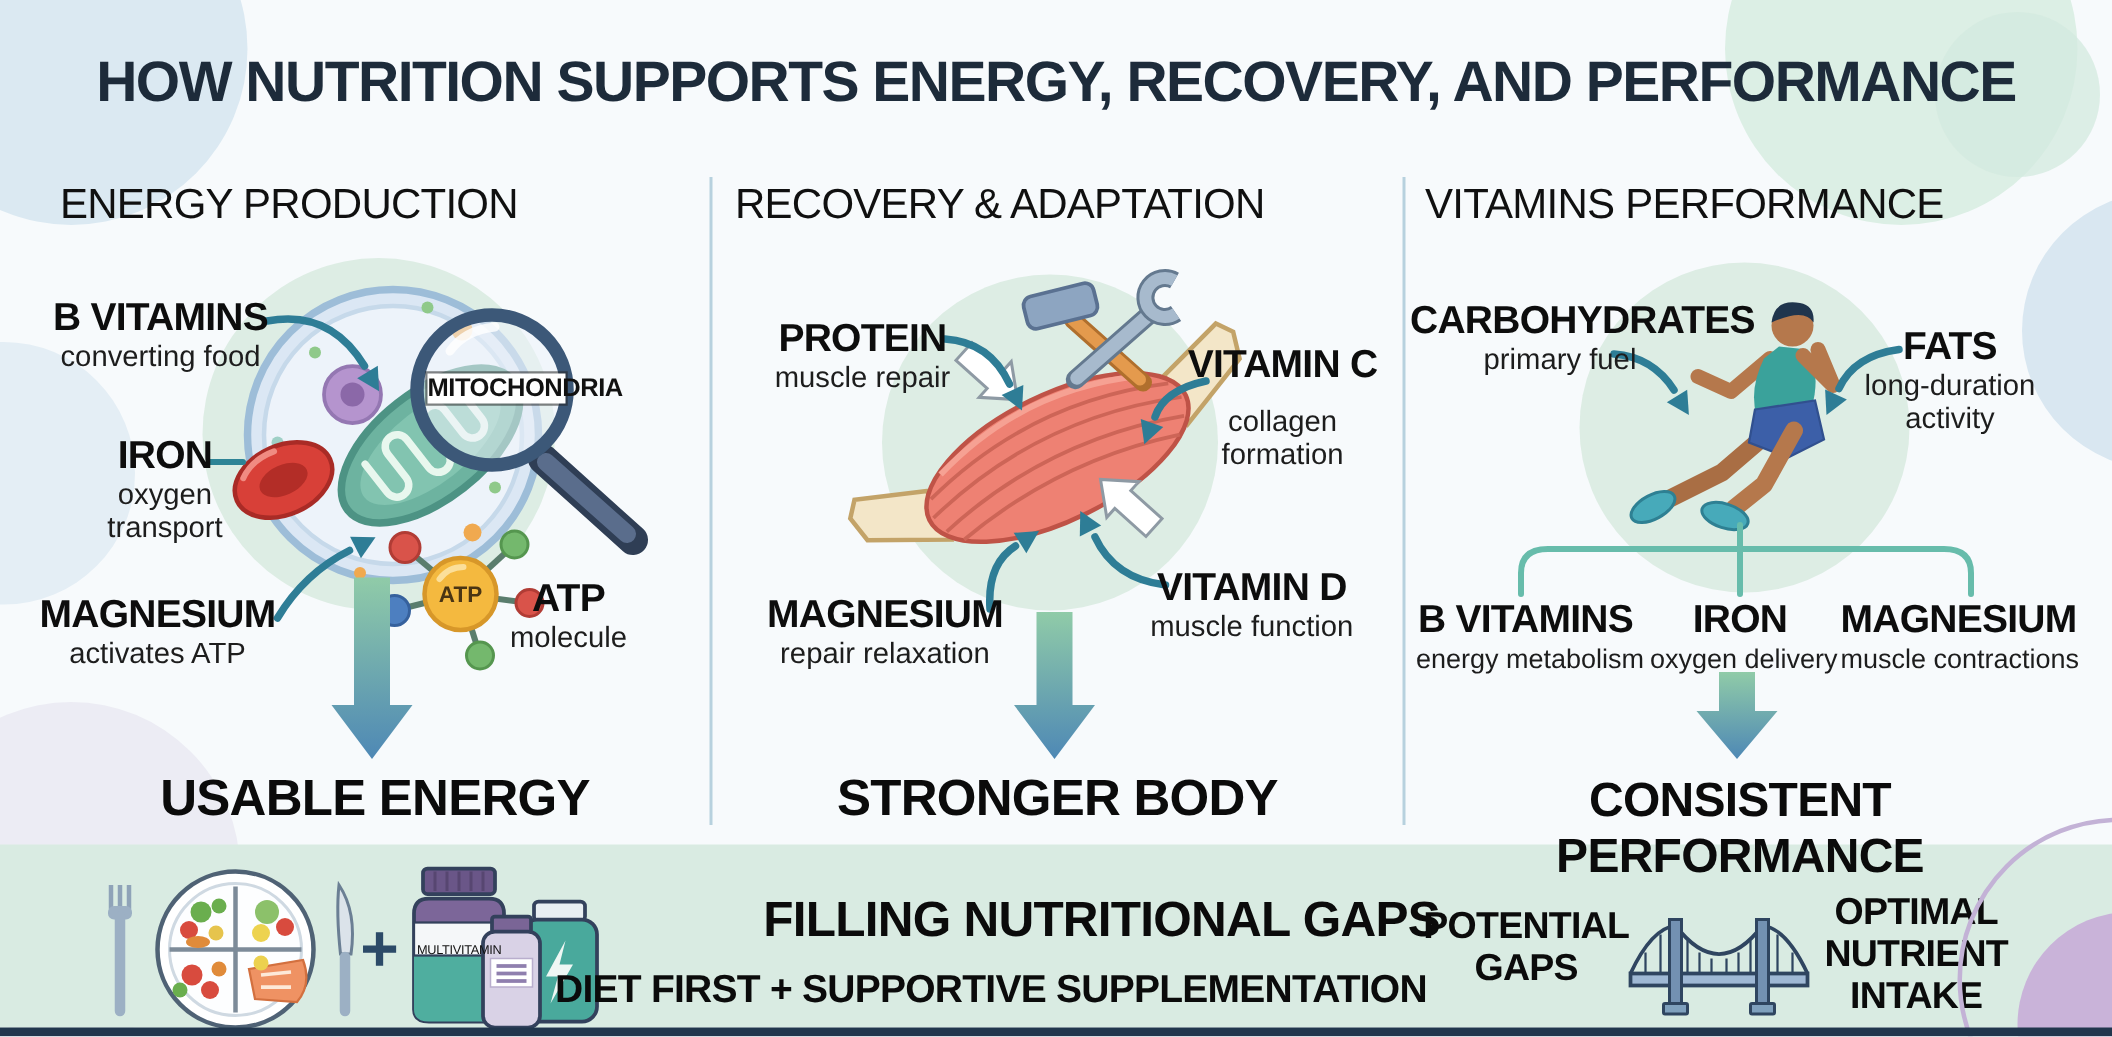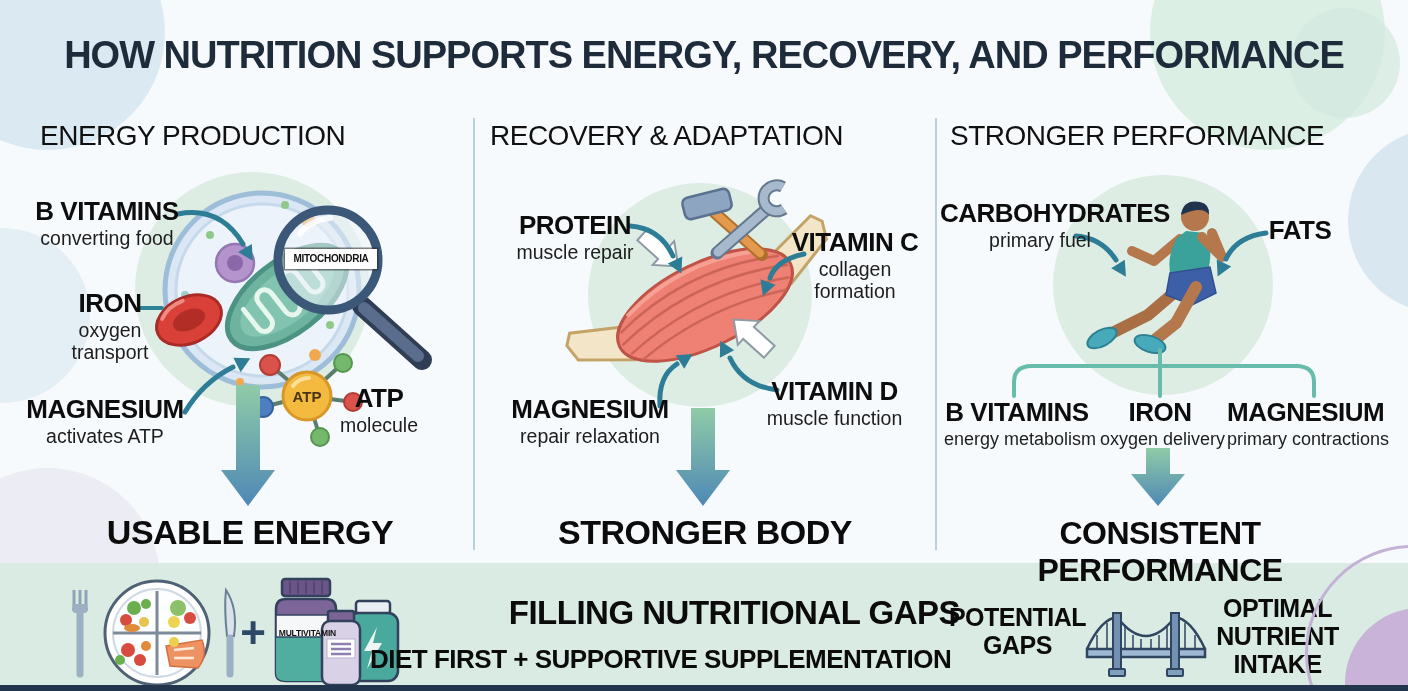--- a/index.html
+++ b/index.html
@@ -14,24 +14,24 @@
   .lbl .name{font-size:26px;font-weight:800;letter-spacing:-.5px;line-height:1.05;color:#0d0d0d}
   .lbl .sub{font-size:19.5px;line-height:1.12;color:#1d1d1d;margin-top:3px}
   .sub-sm{font-size:18px !important;white-space:nowrap}
   .res{font-size:34px;font-weight:800;letter-spacing:-.5px;text-align:center;color:#0b0b0b;z-index:3}
   .mintcirc{background:#ddede4;z-index:0}
   .banner{background:#d9ebe2;z-index:1}
   .bz{z-index:2}
   .bheading{font-size:33px;font-weight:800;letter-spacing:-.5px;text-align:right;color:#0b0b0b}
   .bsub{font-size:26px;font-weight:800;letter-spacing:-.5px;color:#0b0b0b}
   .bside{font-size:25px;font-weight:800;letter-spacing:-.5px;text-align:center;line-height:1.12;color:#0b0b0b}
-  .mito{background:#fff;font-size:10px;font-weight:700;letter-spacing:-.3px;text-align:center;line-height:20px;
+  .mito{background:#fff;font-size:17px;font-weight:700;letter-spacing:-.3px;text-align:center;line-height:20px;
         box-shadow:0 0 0 1.5px rgba(35,35,35,.55);z-index:4;color:#111}
   .atpbadge{font-size:15px;font-weight:800;color:#4a3513;text-align:center;z-index:4}
-  .mvlabel{font-size:8.5px;font-weight:700;letter-spacing:-.2px;text-align:right;z-index:4;color:#111}
+  .mvlabel{font-size:8.5px;font-weight:400;letter-spacing:-.2px;text-align:left;z-index:4;color:#111}
   .plus{font-size:44px;font-weight:800;color:#2c4a68;text-align:center;z-index:2}
   svg{display:block;overflow:visible}
   .sv{z-index:1}
   .blob{z-index:0}
   .blob2{z-index:2}
 </style>
 </head>
 <body>
 
 <div class="stage">
@@ -43,21 +43,21 @@
   <div class="abs circ blob" style="left:1290px;top:8px;width:110px;height:110px;background:#d3eadf;opacity:.75"></div>
   <div class="abs circ blob" style="left:1348px;top:128px;width:185px;height:185px;background:#d9e7f1"></div>
 
   <div class="abs title" style="left:0;right:0;top:34px">HOW NUTRITION SUPPORTS ENERGY, RECOVERY, AND PERFORMANCE</div>
 
   <div class="abs divider" style="left:473px;top:118px;height:432px"></div>
   <div class="abs divider" style="left:935px;top:118px;height:432px"></div>
 
   <div class="abs colhead" style="left:40px;top:120px;width:420px">ENERGY PRODUCTION</div>
   <div class="abs colhead" style="left:490px;top:120px;width:430px">RECOVERY &amp; ADAPTATION</div>
-  <div class="abs colhead" style="left:950px;top:120px;width:420px">STRONGER PERFORMANCE</div>
+  <div class="abs colhead" style="left:950px;top:120px;width:420px">VITAMINS PERFORMANCE</div>
 
   <div class="abs circ mintcirc" style="left:135px;top:172px;width:235px;height:235px"></div>
   <div class="abs circ mintcirc" style="left:588px;top:183px;width:224px;height:224px"></div>
   <div class="abs circ mintcirc" style="left:1053px;top:175px;width:220px;height:220px"></div>
 
   <svg class="abs sv" style="left:110px;top:160px" width="340" height="290" viewBox="0 0 340 290">
     <circle cx="152" cy="130" r="97" fill="#dbe7f4" stroke="#9dbdd8" stroke-width="5"></circle>
     <circle cx="152" cy="130" r="86" fill="#edf3fa" stroke="#c6d9ea" stroke-width="3"></circle>
     <circle cx="198" cy="60" r="7" fill="#f0a94f"></circle>
       <circle cx="95" cy="170" r="5" fill="#f0a94f"></circle>
@@ -165,21 +165,21 @@
     <polygon points="-22,-8 6,-8 6,-16 26,0 6,16 6,8 -22,8" fill="#ffffff" stroke="#8e9aa4" stroke-width="2" transform="translate(104,74) rotate(42)"></polygon>
     <polygon points="-22,-8 6,-8 6,-16 26,0 6,16 6,8 -22,8" fill="#ffffff" stroke="#8e9aa4" stroke-width="2" transform="translate(198,162) rotate(-138)"></polygon>
   </svg>
 
   <div class="abs lbl" style="left:505px;top:212px;width:140px">
     <div class="name">PROTEIN</div>
     <div class="sub">muscle repair</div>
   </div>
   <div class="abs lbl" style="left:785px;top:229px;width:140px">
     <div class="name">VITAMIN C</div>
-    <div class="sub" style="width:110px;margin:3px auto 0">collagen formation</div>
+    <div class="sub" style="width:110px;margin:15px auto 0">collagen formation</div>
   </div>
   <div class="abs lbl" style="left:510px;top:396px;width:160px">
     <div class="name">MAGNESIUM</div>
     <div class="sub">repair relaxation</div>
   </div>
   <div class="abs lbl" style="left:762px;top:378px;width:145px">
     <div class="name">VITAMIN D</div>
     <div class="sub">muscle function</div>
   </div>
 
@@ -225,20 +225,21 @@
       <path d="M121,40 Q123,24 140,27 Q150,29 149,40 Q143,30 121,40 Z" fill="#20354d"></path>
     </g>
   </svg>
 
   <div class="abs lbl" style="left:940px;top:200px;width:200px">
     <div class="name">CARBOHYDRATES</div>
     <div class="sub">primary fuel</div>
   </div>
   <div class="abs lbl" style="left:1240px;top:217px;width:120px">
     <div class="name">FATS</div>
+    <div class="sub">long-duration activity</div>
   </div>
 
   <svg class="abs sv" style="left:1072px;top:228px" width="55" height="45" viewBox="0 0 55 45">
     <path d="M4,8 Q30,10 44,32" fill="none" stroke="#2e7d96" stroke-width="5" stroke-linecap="round"></path>
     <polygon points="0,-8 15,0 0,8" fill="#2e7d96" transform="translate(46,36) rotate(58)"></polygon>
   </svg>
   <svg class="abs sv" style="left:1212px;top:225px" width="60" height="48" viewBox="0 0 60 48">
     <path d="M54,8 Q24,12 14,34" fill="none" stroke="#2e7d96" stroke-width="5" stroke-linecap="round"></path>
     <polygon points="0,-8 15,0 0,8" fill="#2e7d96" transform="translate(12,38) rotate(115)"></polygon>
   </svg>
@@ -252,21 +253,21 @@
   <div class="abs lbl" style="left:944px;top:399px;width:146px">
     <div class="name">B VITAMINS</div>
     <div class="sub sub-sm">energy metabolism</div>
   </div>
   <div class="abs lbl" style="left:1100px;top:399px;width:120px">
     <div class="name">IRON</div>
     <div class="sub sub-sm">oxygen delivery</div>
   </div>
   <div class="abs lbl" style="left:1227px;top:399px;width:150px">
     <div class="name">MAGNESIUM</div>
-    <div class="sub sub-sm">primary contractions</div>
+    <div class="sub sub-sm">muscle contractions</div>
   </div>
 
   <svg class="abs sv" style="left:1129px;top:448px" width="58" height="60" viewBox="0 0 58 60">
     <defs>
         <linearGradient id="g3" x1="0" y1="0" x2="0" y2="1">
       <stop offset="0" stop-color="#90cba8"></stop>
           <stop offset="1" stop-color="#4e88b5"></stop>
         </linearGradient>
       </defs>
     <polygon points="17,0 41,0 41,26 56,26 29,58 2,26 17,26" fill="url(#g3)"></polygon>

